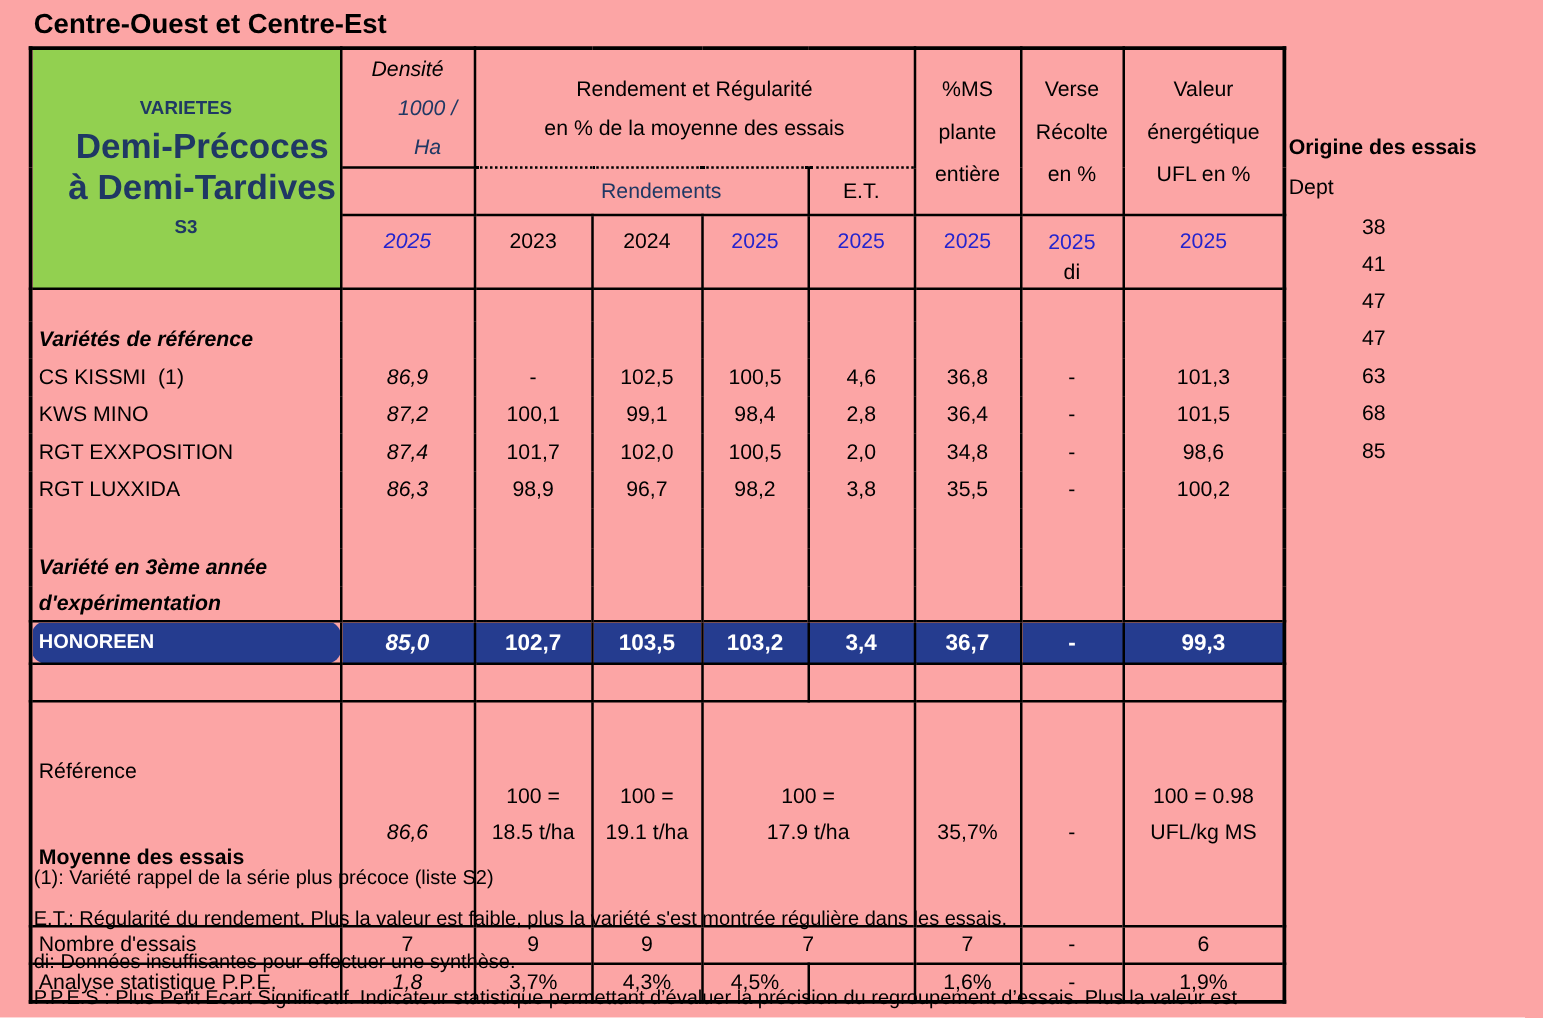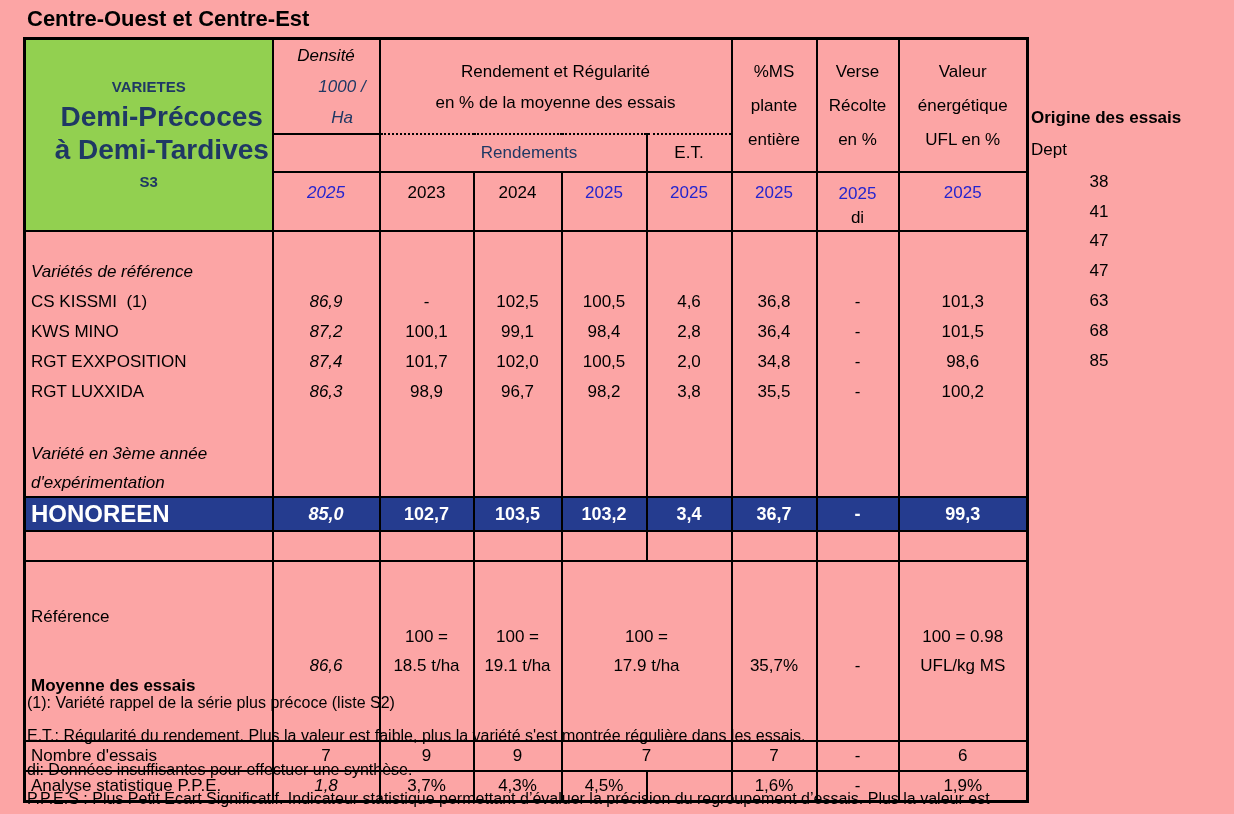--- a/index.html
+++ b/index.html
@@ -29,23 +29,23 @@
   .it{font-style:italic;}
   .navy{color:#1F3864;padding-left:32px;}
   .blue{color:#2424CE;}
   td.yr{vertical-align:top;padding-top:9px;line-height:22px;}
   td.yrv{vertical-align:top;padding-top:9px;}
   td.yrv div{line-height:24px;}
 
   tr.sp1{height:26px}tr.lblrow{height:30px}tr.vrow{height:30px}tr.sp2{height:32px}
   tr.l2a{height:30px}tr.l2b{height:28px}tr.hi{height:34px}tr.sp3{height:30px}
   .lcell{text-align:left;padding-left:5px;white-space:pre;}
-  .ib{font-weight:normal;font-style:italic;}
+  .ib{font-weight:bold;font-style:italic;}
   tr.hi td{background:#253C8F;color:#fff;font-weight:bold;border-top:2px solid #000;border-bottom:2px solid #000;}
-  tr.hi td.lcell{font-size:24px;}
+  tr.hi td.lcell{font-size:16px;border-radius:12px;}
   tr.hi td{font-size:18px;}
 
   tr.fref{height:60px}tr.fcount{height:30px}tr.fstat{height:30px}
   tr.fref td div{line-height:29px;}
   .bold{font-weight:bold;}
 
   .origine{position:absolute;left:1031px;top:0;width:200px;height:814px;}
   .o-title{position:absolute;left:0;top:108px;font-size:17px;font-weight:bold;white-space:nowrap;}
   .o-dept{position:absolute;left:0;top:140px;font-size:17px;}
   .o-num{position:absolute;left:48px;width:40px;text-align:center;font-size:17px;}

